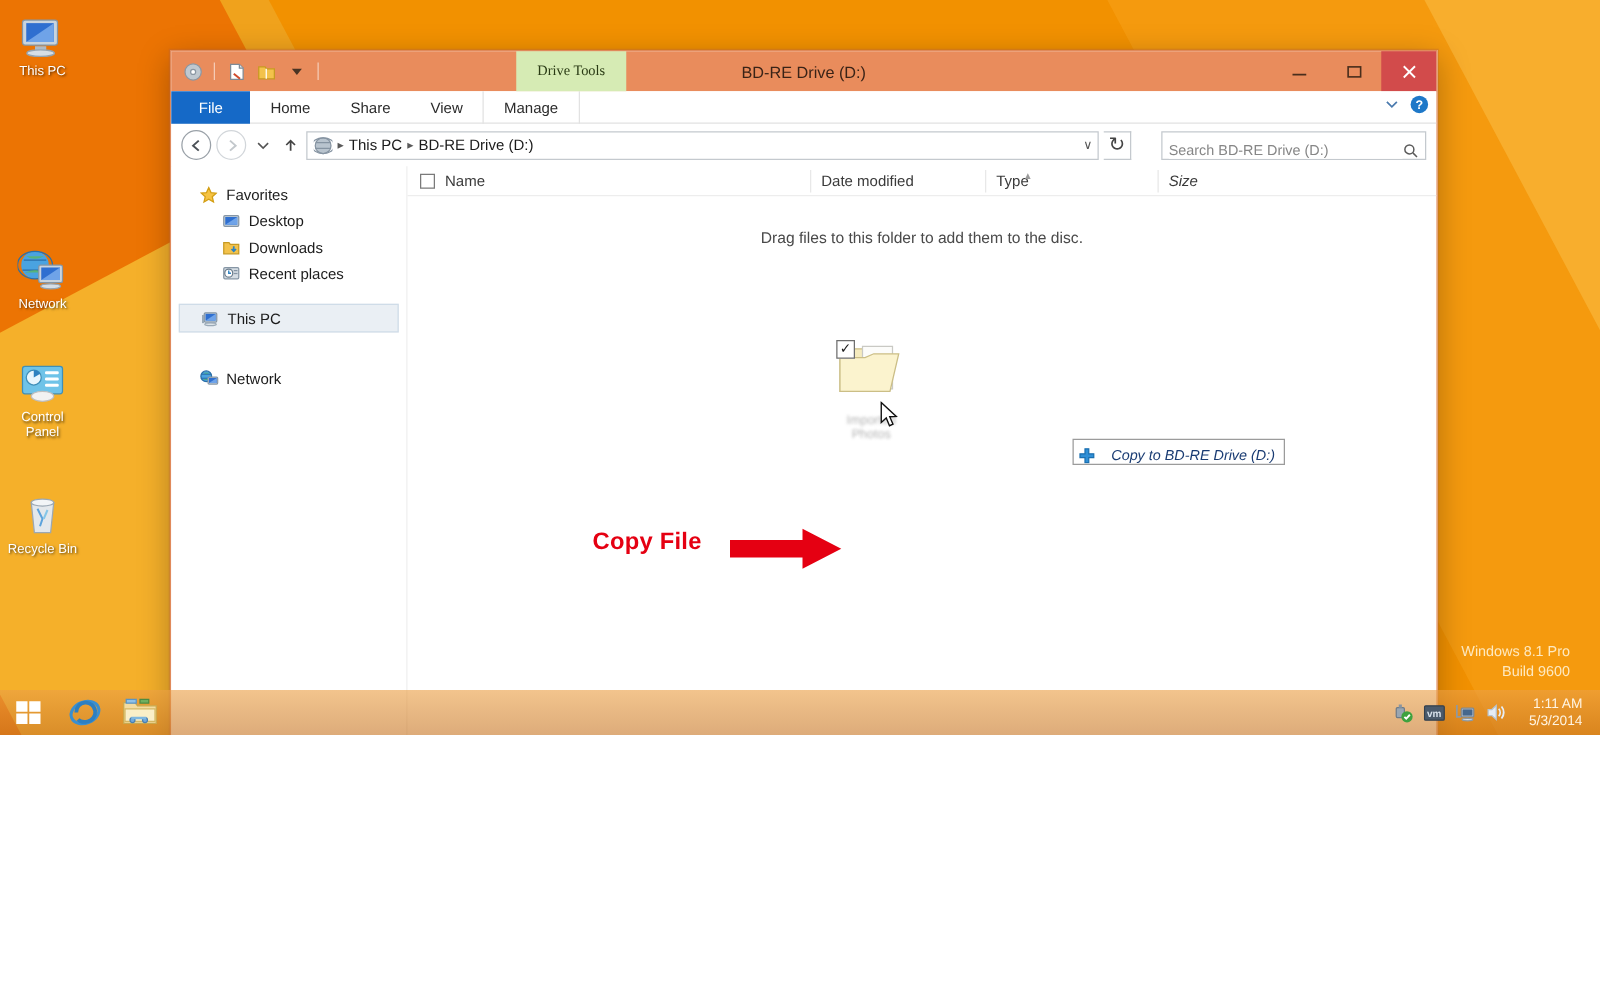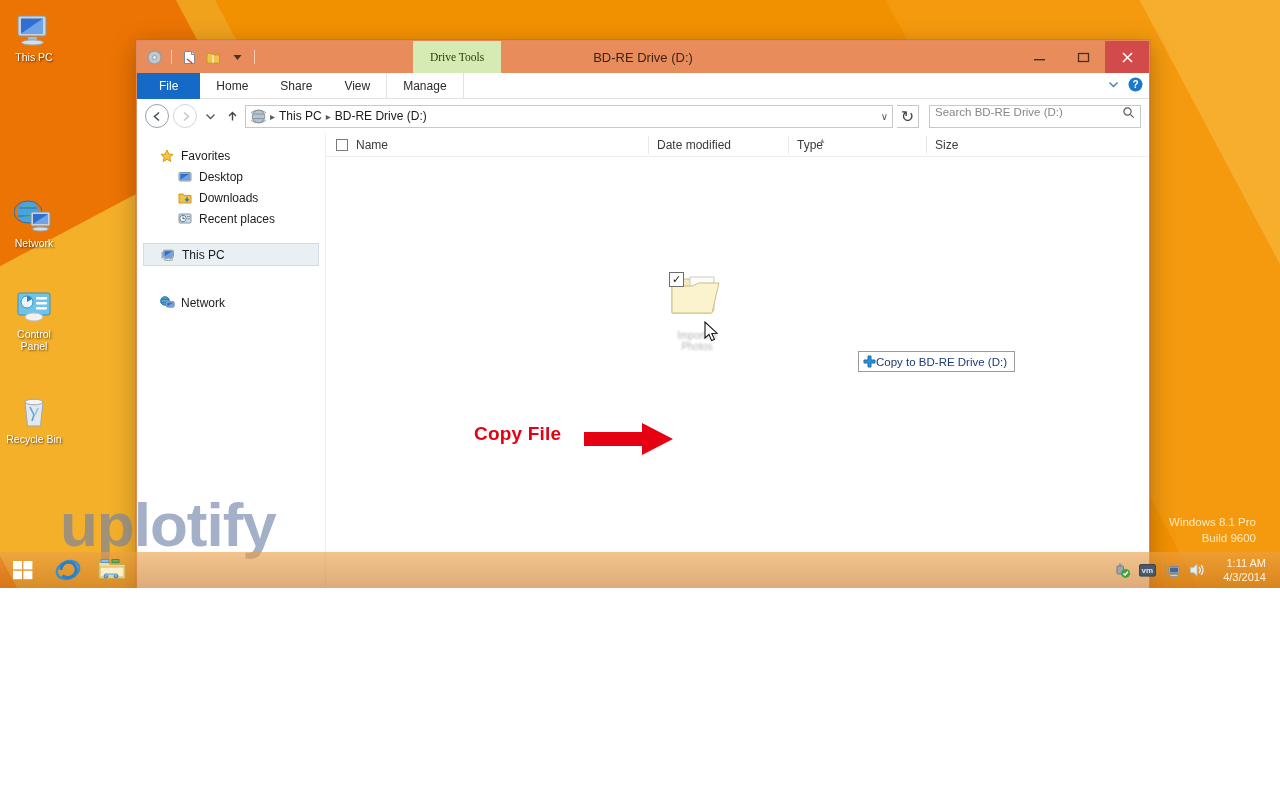--- a/index.html
+++ b/index.html
@@ -138,21 +138,21 @@
   .crumb { font-size: 12px; color: #1B1B1B; cursor: default; }
   .crumb-sep { color: #5A5A5A; font-size: 10px; }
   #crumb-caret { margin-left: auto; color: #555; font-size: 10px; cursor: default; }
   #btn-refresh {
     width: 22px; height: 23px; border: 1px solid #C4C9CE; border-left: none;
     display: flex; align-items: center; justify-content: center;
     color: #444; cursor: default;
   }
   #searchbox {
     width: 212px; height: 23px; border: 1px solid #C4C9CE; background: #fff;
-    display: flex; align-items: flex-start; padding: 0 5px; margin-left: 6px;
+    display: flex; align-items: flex-end; padding: 0 5px; margin-left: 20px;
   }
   #search-input {
     flex: 1; border: none; outline: none; font-size: 11.5px;
     color: #333; font-family: "Liberation Sans", sans-serif;
   }
   #search-input::placeholder { color: #868686; }
 
   
   #body { flex: 1; display: flex; min-height: 0; }
 
@@ -183,21 +183,21 @@
     font-size: 12px; color: #3A3A3A; cursor: default;
     border-left: 1px solid #E8E8E8; height: 18px; display: flex;
     align-items: center; padding-left: 8px;
   }
   #col-check { width: 24px; display: flex; justify-content: center;
                align-items: center; border: none; }
   .chkbox { width: 12px; height: 12px; border: 1px solid #7A7A7A; background: #fff; }
   #col-name { width: 298px; border: none; padding-left: 6px; }
   #col-date { width: 140px; }
   #col-type { width: 138px; }
-  #col-size { width: 96px; }
+  #col-size { width: 96px; font-style: italic; }
   #sort-caret {
     position: absolute; left: 494px; top: 2px;
     font-size: 9px; color: #9A9A9A;
   }
   #emptymsg {
     text-align: center; font-size: 12.5px; color: #4A4A4A;
     margin-top: 26px; cursor: default;
   }
 
   
@@ -211,22 +211,22 @@
     font-size: 11px; color: #1A1A1A; line-height: 1;
   }
   #folder-label {
     font-size: 10px; color: #9C9C9C; line-height: 11px; margin-top: 1px;
     filter: blur(1.1px); opacity: .75;
   }
   #cursor-arrow { position: absolute; left: 38px; top: 48px; z-index: 6; }
   #drop-tip {
     position: absolute; left: 192px; top: 78px;
     height: 21px; background: #fff; border: 1px solid #9B9B9B;
-    display: flex; align-items: center; gap: 0; padding: 0 7px 0 4px;
-    font-size: 11.5px; color: #1A3C73; white-space: nowrap; z-index: 7;
+    display: flex; align-items: flex-end; gap: 13px; padding: 0 7px 0 4px;
+    font-size: 11.5px; color: #1A3C73; white-space: nowrap; z-index: 7; font-style: italic;
   }
 
   
   #annot-copyfile {
     position: absolute; left: 148px; top: 290px; z-index: 20;
     font-size: 19px; font-weight: bold; color: #E50012;
     letter-spacing: .2px; cursor: default;
   }
   #annot-arrow { position: absolute; left: 258px; top: 288px; z-index: 20; }
 
@@ -552,20 +552,21 @@
           <div class="col" id="col-check">
             <span class="chkbox"></span>
           </div>
           <div class="col" id="col-name">Name</div>
           <div class="col" id="col-date">Date modified</div>
           <div class="col" id="col-type">Type</div>
           <div class="col" id="col-size">Size</div>
           <div id="sort-caret">▴</div>
         </div>
 
+        <div id="emptymsg">Drag files to this folder to add them to the disc.</div>
 
         <div id="drag-folder">
           <div id="drag-check">✓</div>
           <svg width="58" height="52" viewBox="0 0 58 52">
             <path d="M4 6 h18 l3 4 h17 v30 h-38 Z" fill="#F5EBBE" stroke="#CBBE86"></path>
             <path d="M22 4 h24 v34 h-24 Z" fill="#FCFCFA" stroke="#C9C9C4"></path>
             <path d="M4 13 h20 l7 -3 h20 l-7 30 h-40 Z" fill="#FBF3CE" stroke="#CBBE86"></path>
           </svg>
           <div id="folder-label">
             <span>Imported</span><br>
@@ -618,21 +619,20 @@
         </div>
       </div>
     </div>
   </div>
 
   <div id="winver">
     <div>Windows 8.1 Pro</div>
     <div>Build 9600</div>
   </div>
 
-  <div id="watermark">uplotify</div>
 
   <div id="taskbar">
     <div id="start-button">
       <svg width="22" height="22" viewBox="0 0 22 22">
         <rect x="1" y="2" width="9" height="8.4" fill="#fff"></rect>
         <rect x="11.4" y="2" width="9" height="8.4" fill="#fff"></rect>
         <rect x="1" y="11.8" width="9" height="8.4" fill="#fff"></rect>
         <rect x="11.4" y="11.8" width="9" height="8.4" fill="#fff"></rect>
       </svg>
     </div>
@@ -679,17 +679,17 @@
       </div>
       <div class="trayicon">
         <svg width="17" height="16" viewBox="0 0 17 16">
           <path d="M1.5 5.6 h3 L8 2.4 v11.2 L4.5 10.4 h-3 Z" fill="#E6EDF4" stroke="#B8C4D0"></path>
           <path d="M10 5 a4.6 4.6 0 0 1 0 6" stroke="#E6EDF4" stroke-width="1.5" fill="none"></path>
           <path d="M12.2 3.2 a7.4 7.4 0 0 1 0 9.6" stroke="#E6EDF4" stroke-width="1.5" fill="none"></path>
         </svg>
       </div>
       <div id="clock">
         <div>1:11 AM</div>
-        <div>4/3/2014</div>
+        <div>5/3/2014</div>
       </div>
     </div>
   </div>
 </div>
 
 </body></html>

